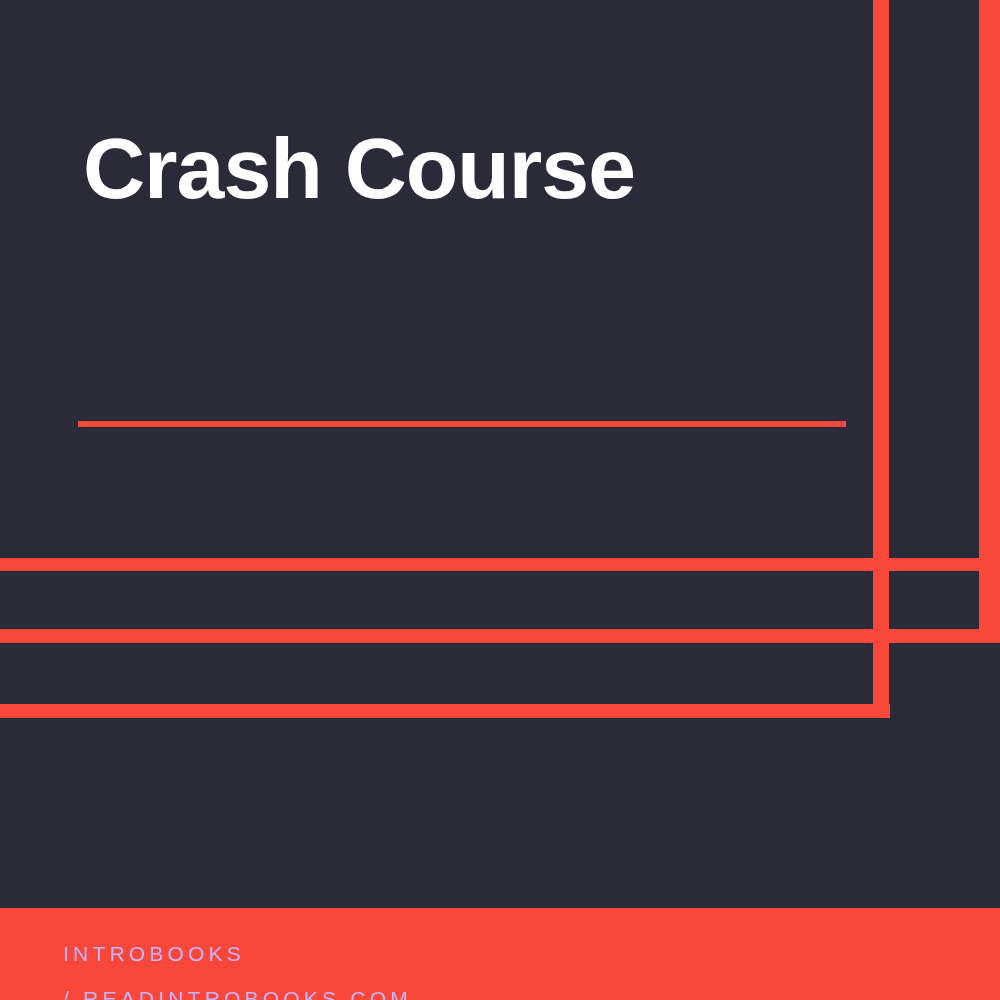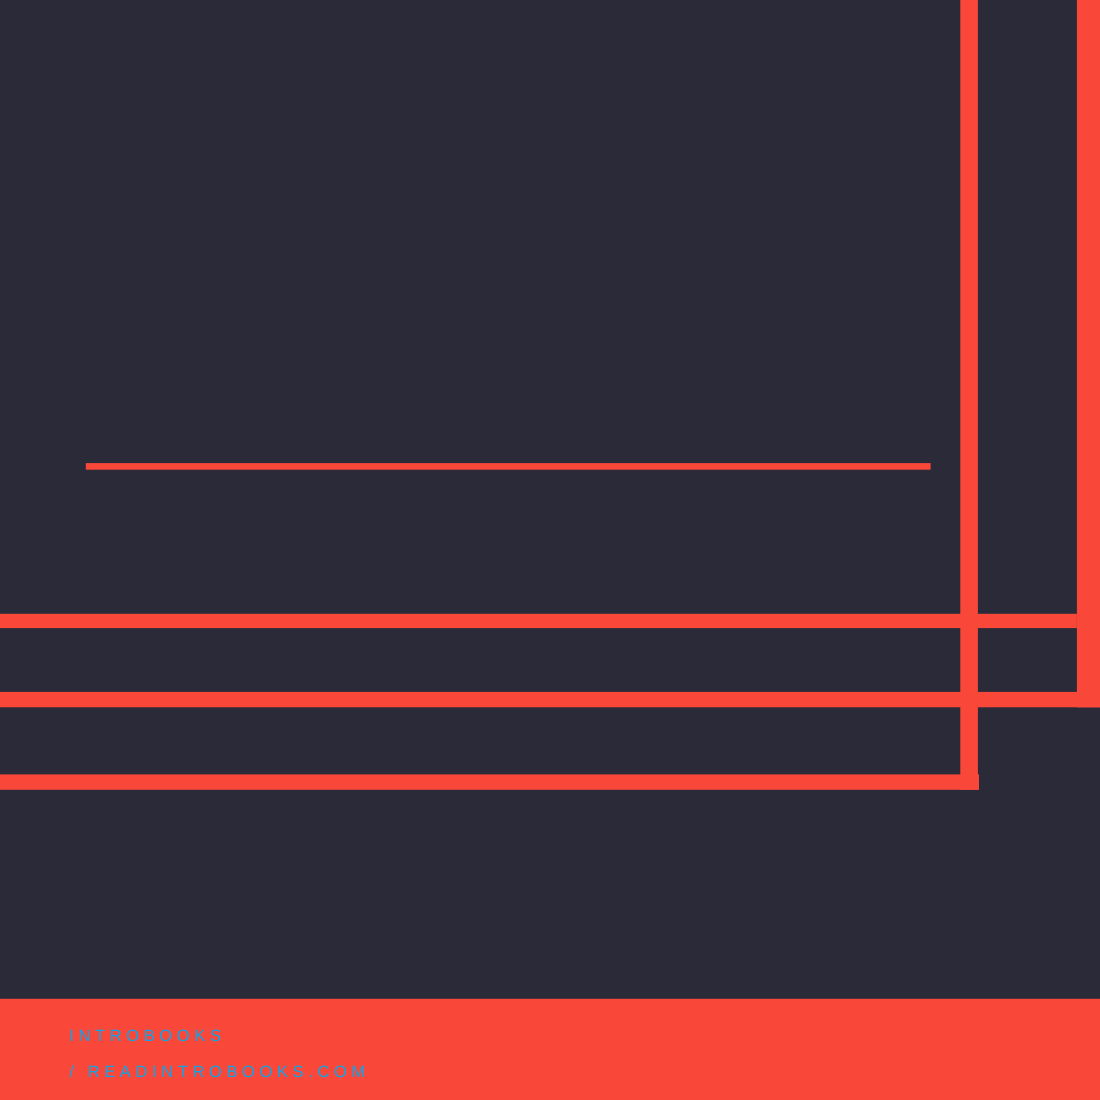--- a/index.html
+++ b/index.html
@@ -100,35 +100,37 @@
     background: #f9483a;
   }
   .footer-text {
     position: absolute;
     left: 63px;
     top: 925px;
     width: 800px;
   }
   .footer-line {
     display: block;
-    color: #0ea5e9;
+    color: #c4b5fd;
     font-family: "Liberation Sans", sans-serif;
     font-weight: normal;
-    font-size: 15px;
+    font-size: 21px;
     line-height: 33px;
     letter-spacing: 4.2px;
     white-space: nowrap;
+    margin-top: 12px;
   }
 </style>
 </head>
 <body>
 
 <div id="book-cover">
 
   <div class="title-block">
+    <span class="title-line">Crash Course</span>
   </div>
 
   <div class="title-rule"></div>
 
   <div class="vbar-inner"></div>
   <div class="vbar-outer"></div>
   <div class="hbar-1"></div>
   <div class="hbar-2"></div>
   <div class="hbar-3"></div>
 

